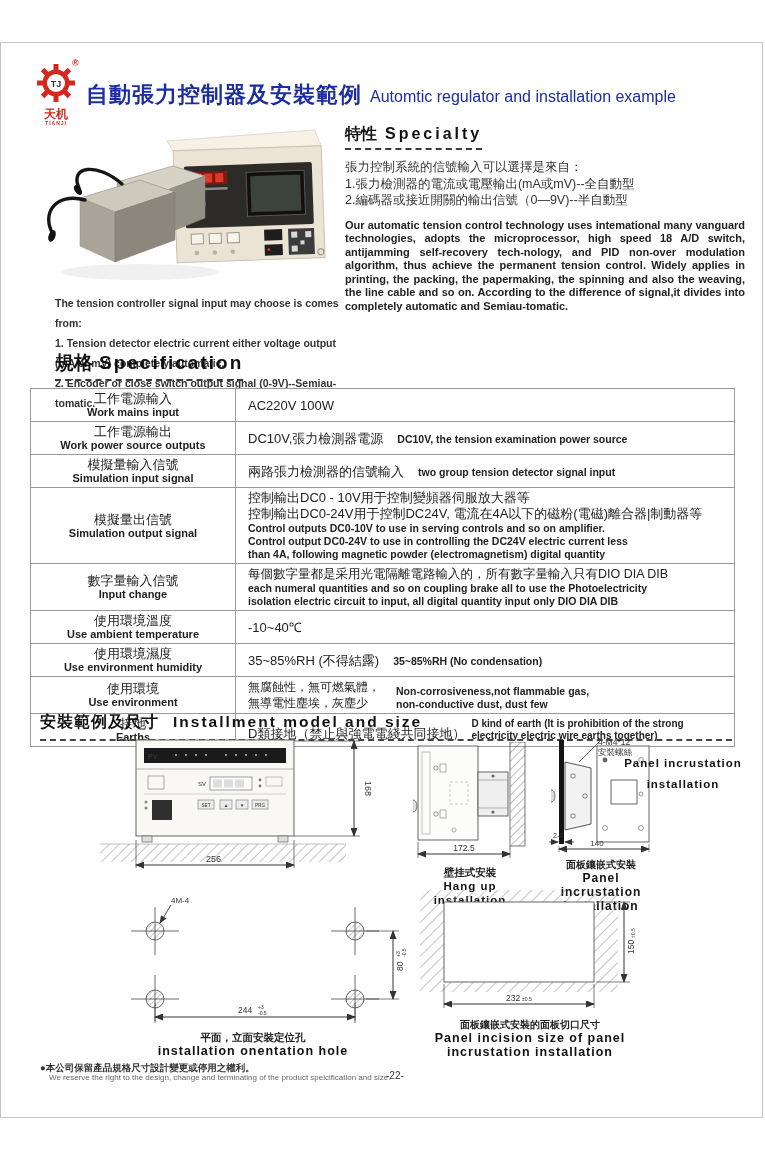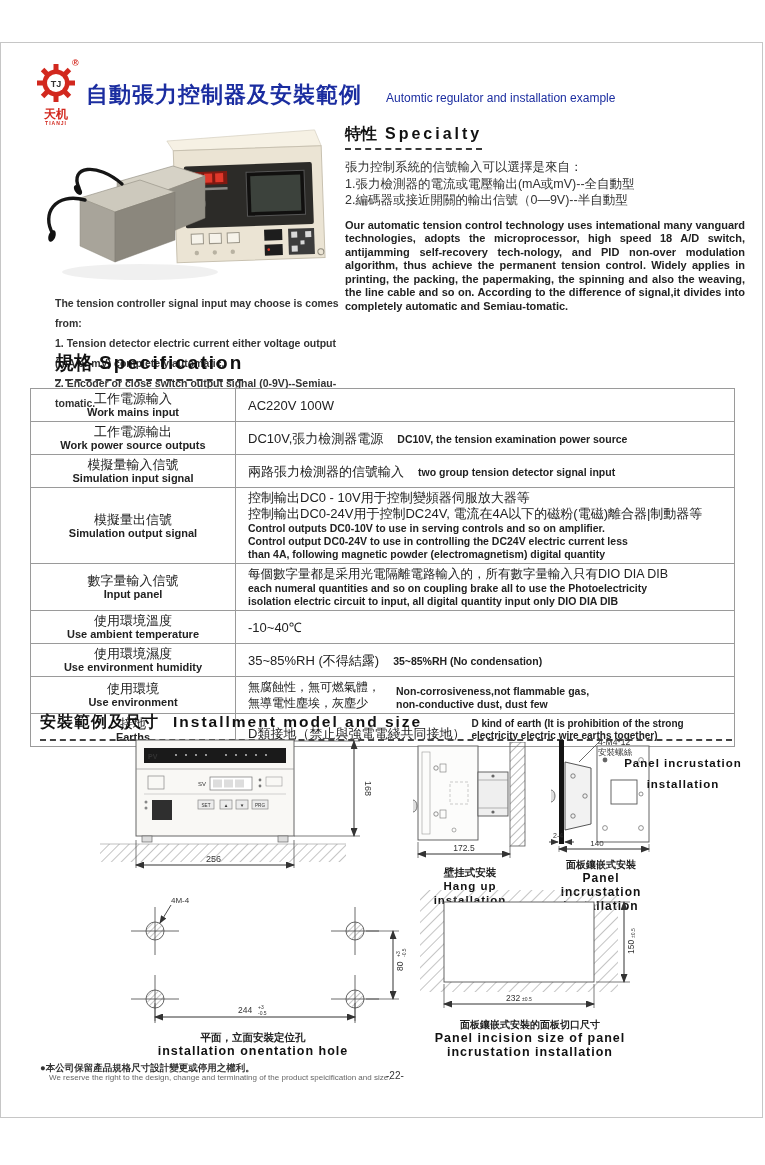--- a/index.html
+++ b/index.html
@@ -9,21 +9,21 @@
                border:1px solid #c6c6c6;box-sizing:border-box;}
   .pre{white-space:pre-line;}
 
   
   .logo{position:absolute;left:28px;top:62px;width:56px;text-align:center;}
   .logo .reg{position:absolute;left:44px;top:-4px;color:#d2281e;font-size:9px;font-weight:bold;}
   .logo .cn{color:#d2281e;font-size:12px;font-weight:bold;line-height:12px;font-family:"Liberation Serif",serif;}
   .logo .en{color:#d2281e;font-size:5px;font-weight:bold;letter-spacing:1px;line-height:7px;}
   .titles{position:absolute;left:86px;top:80px;white-space:nowrap;}
   .title-cn{color:#1b2da0;font-size:22px;font-weight:bold;letter-spacing:1px;}
-  .title-en{color:#1b2da0;font-size:12px;margin-left:24px;}
+  .title-en{color:#1b2da0;font-size:16px;margin-left:8px;}
 
   
   .photo{position:absolute;left:25px;top:120px;}
 
   
   .caption{position:absolute;left:55px;top:293px;width:292px;font-size:10.5px;
            font-weight:bold;line-height:20px;color:#333;}
 
   
   .specialty{position:absolute;left:345px;top:124px;width:404px;}
@@ -202,21 +202,21 @@
             <div class="vcn pre">控制輸出DC0 - 10V用于控制變頻器伺服放大器等
 控制輸出DC0-24V用于控制DC24V, 電流在4A以下的磁粉(電磁)離合器|制動器等</div>
             <div class="ven pre">Control outputs DC0-10V to use in serving controls and so on amplifier.
 Control output DC0-24V to use in controlling the DC24V electric current less
 than 4A, following magnetic powder (electromagnetism) digital quantity</div>
           </td>
     </tr>
     <tr class="h44">
       <td class="lbl">
             <span class="cn">數字量輸入信號</span>
-            <span class="en">Input panel</span>
+            <span class="en">Input change</span>
           </td>
       <td class="val">
             <div class="vcn" style="font-size:12.5px">每個數字量都是采用光電隔離電路輸入的，所有數字量輸入只有DIO DIA DIB</div>
             <div class="ven pre">each numeral quantities and so on coupling brake all to use the Photoelectricity
 isolation electric circuit to input, all digital quantity input only DIO DIA DIB</div>
           </td>
     </tr>
     <tr class="h29">
       <td class="lbl">
             <span class="cn">使用環境溫度</span>

